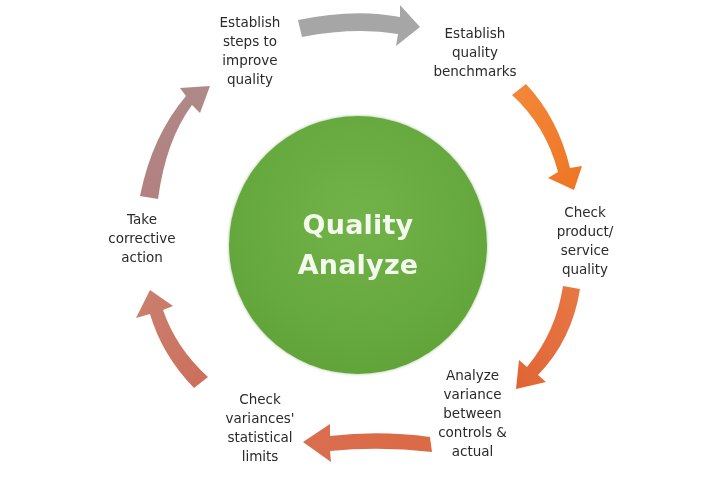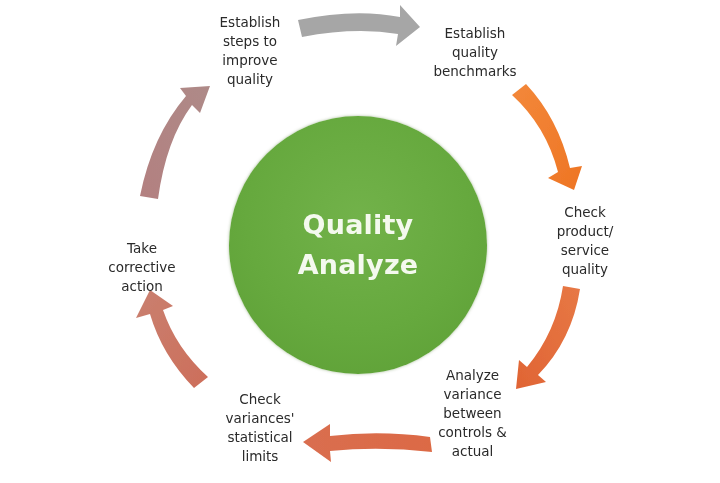--- a/index.html
+++ b/index.html
@@ -132,21 +132,21 @@
 variance
 between
 controls &amp;
 actual</div>
 
   <div class="step-label" style="left:210px; top:390px; width:100px;">Check
 variances'
 statistical
 limits</div>
 
-  <div class="step-label" style="left:97px; top:210px; width:90px;margin-top:29px;">Take
+  <div class="step-label" style="left:97px; top:210px; width:90px;">Take
 corrective
 action</div>
 
   <div class="step-label" style="left:205px; top:13px; width:90px;">Establish
 steps to
 improve
 quality</div>
 
 </div>
 

